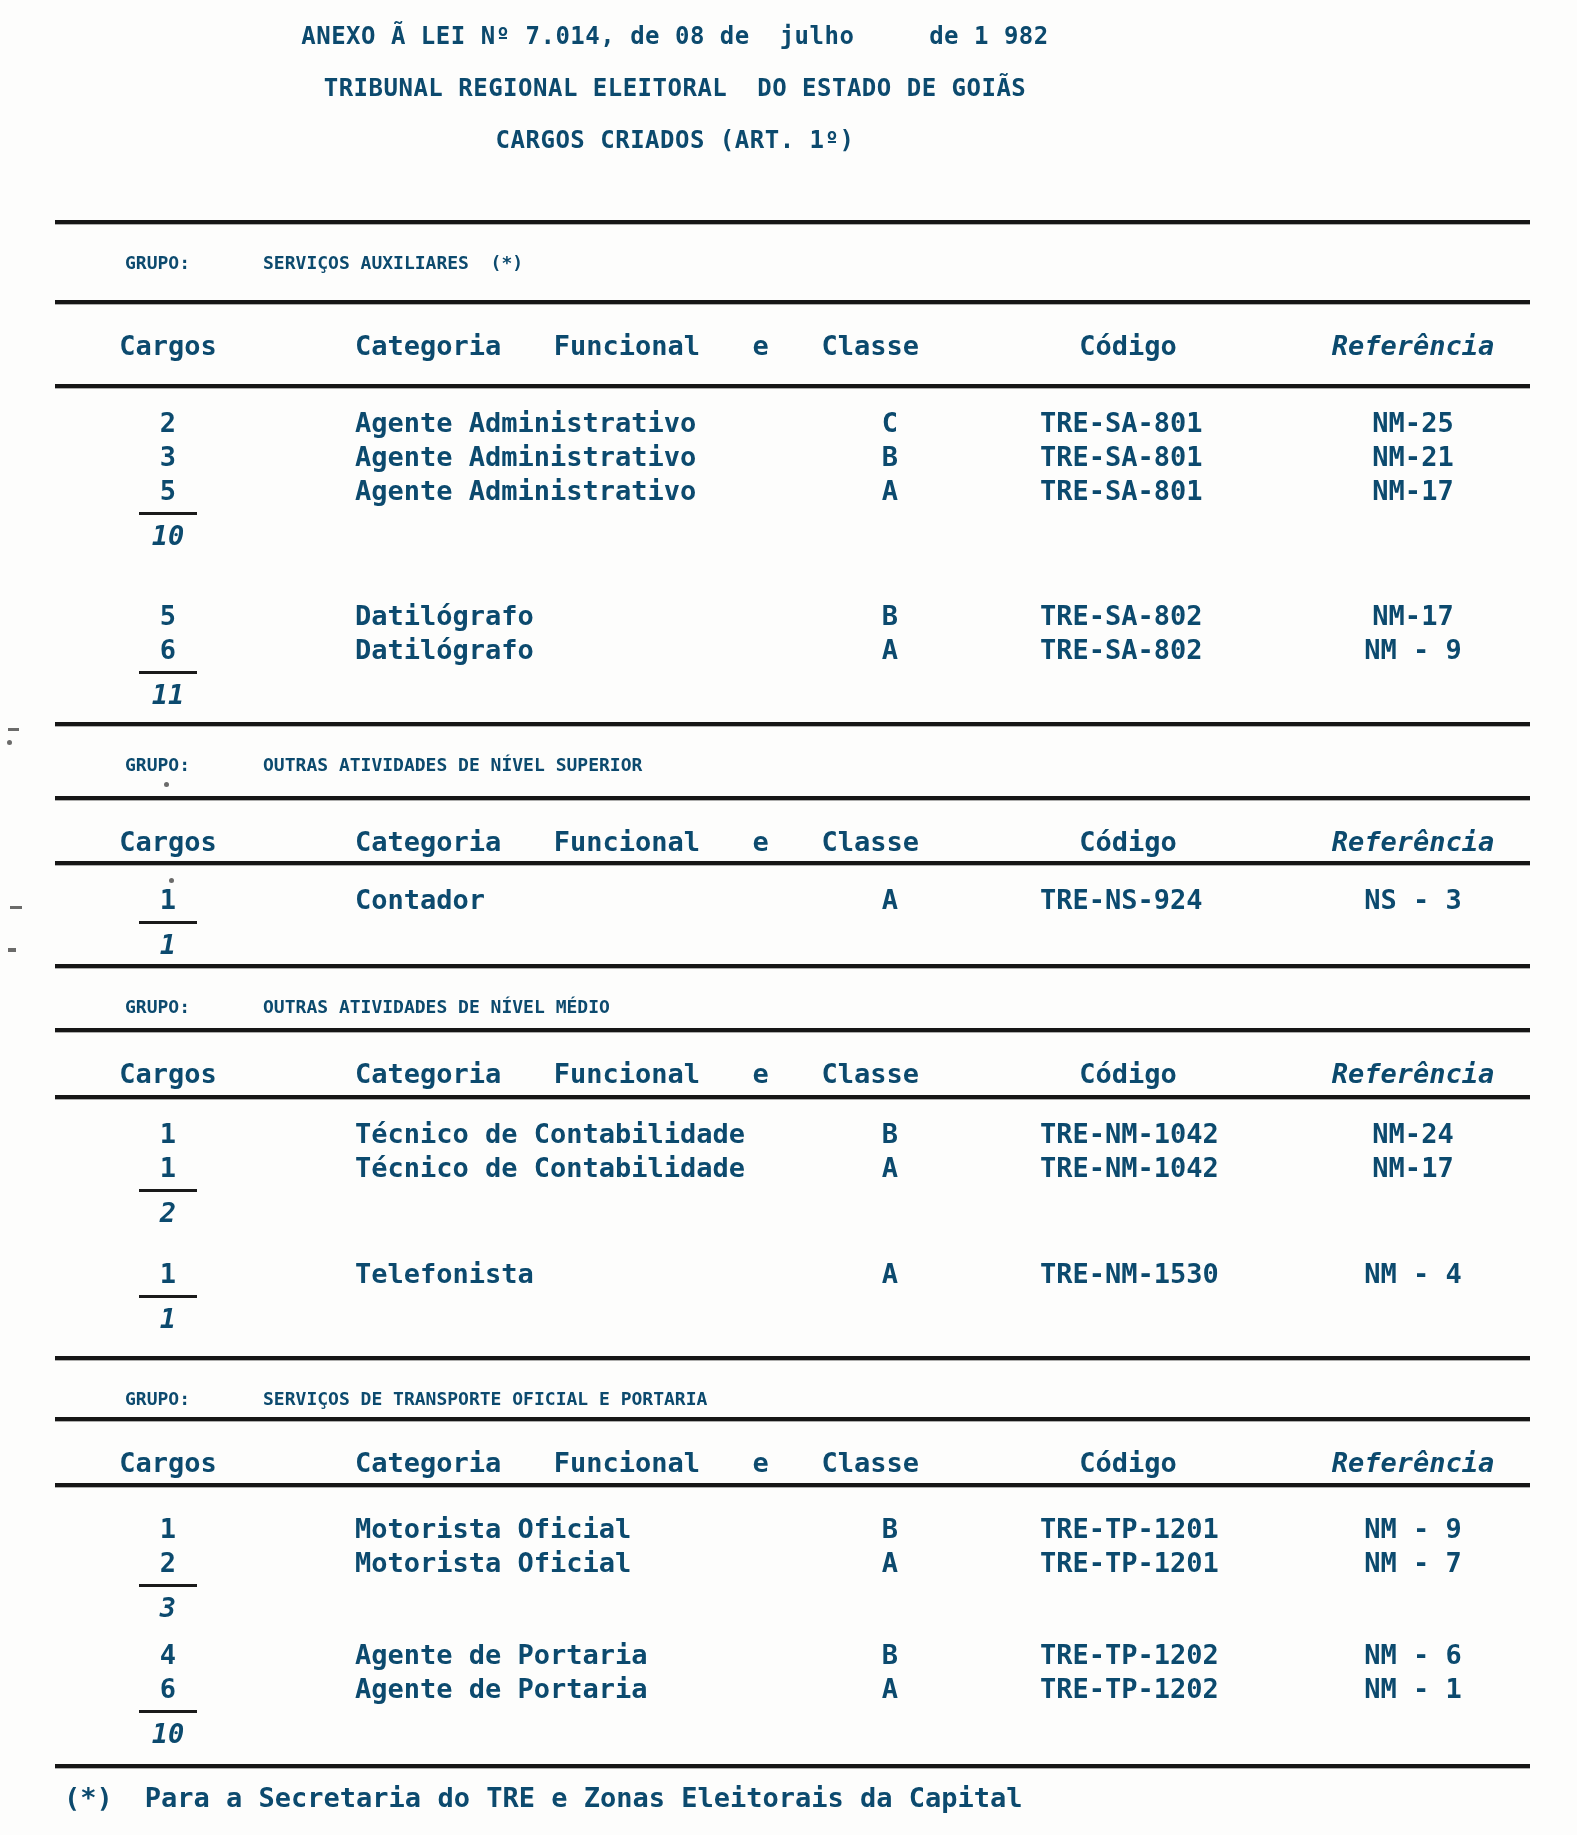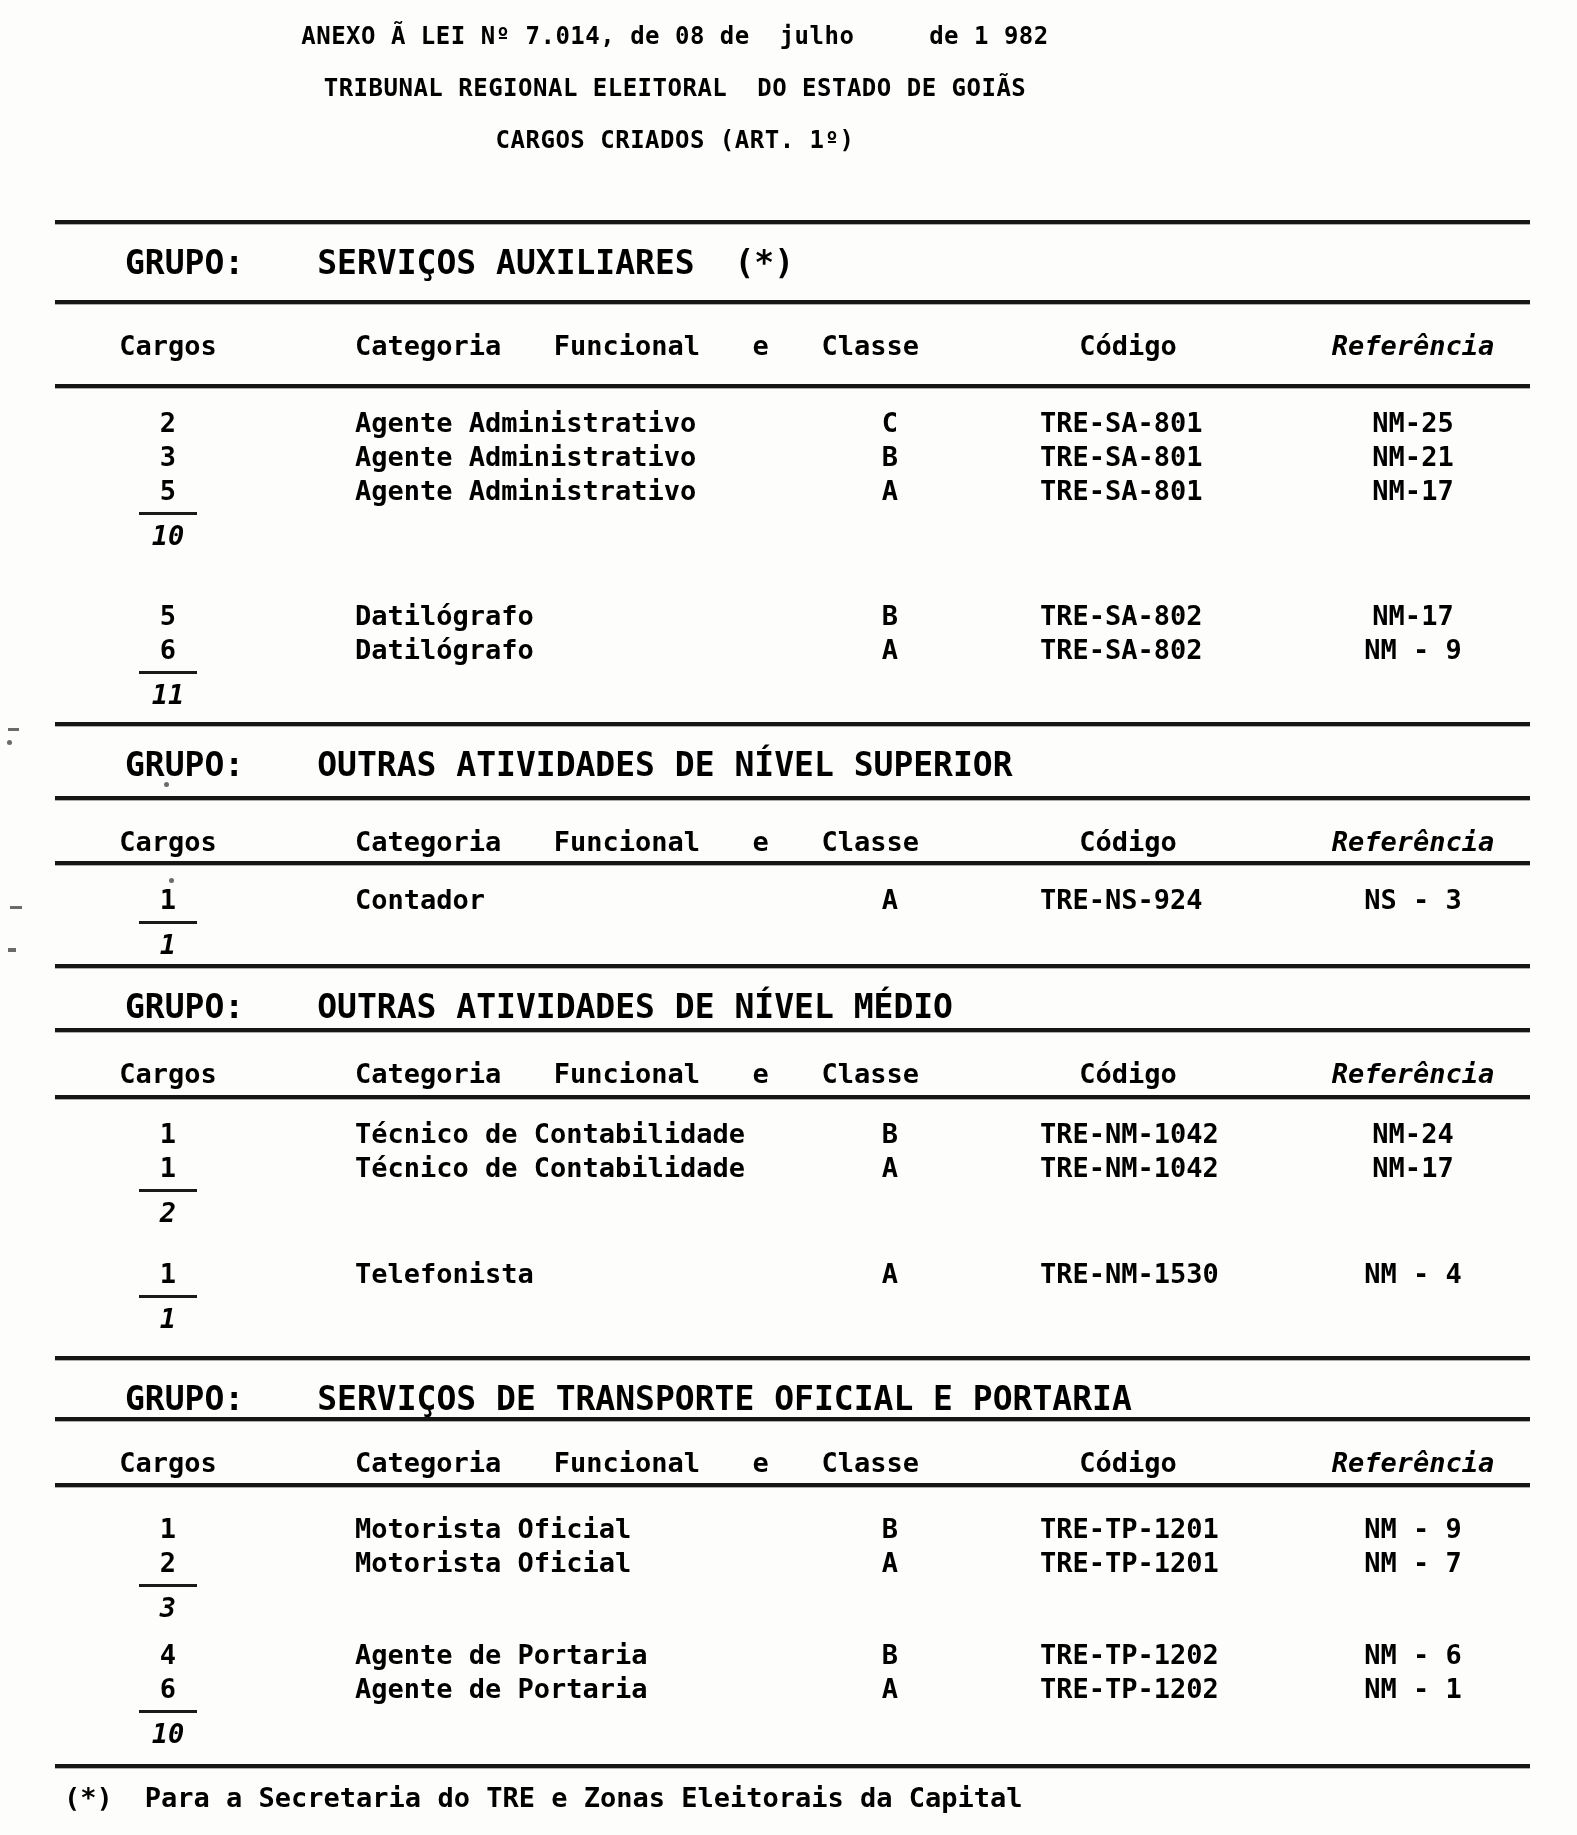--- a/index.html
+++ b/index.html
@@ -2,37 +2,37 @@
 <html><head>
 <meta charset="utf-8">
 <style>
   html,body { margin:0; padding:0; background:#e8e8e8; }
   .page {
     position:relative;
     width:1577px; height:1835px;
     background:#fdfdfc;
     overflow:hidden;
     font-family:"DejaVu Sans Mono","Liberation Mono",monospace;
-    color:#000000;
+    color:#0c4a6e;
     font-weight:bold;
   }
   
   .title-block { padding-top:10px; width:1350px; }
   .title-line {
     height:52px; display:flex; align-items:center; justify-content:center;
     font-size:24px; white-space:pre; letter-spacing:0.5px;
   }
   
   .rule {
     margin-left:55px; width:1475px; height:4px;
     background:#161616;
     box-shadow:0 1px 0 rgba(22,22,22,.35);
   }
   
-  .group-title { margin-top:22px; height:34px; line-height:34px; padding-left:125px; font-size:33px; }
+  .group-title { margin-top:22px; height:34px; line-height:34px; padding-left:125px; font-size:18px; }
   .g-name { margin-left:73px; white-space:pre; }
   .row {
     display:grid;
     grid-template-columns:336px 484px 140px 336px 234px;
     align-items:center;
     height:34px; font-size:27px; line-height:34px;
   }
   .c1 { text-align:center; }
   .c2 { padding-left:19px; white-space:pre; }
   .c3 { text-align:center; }

